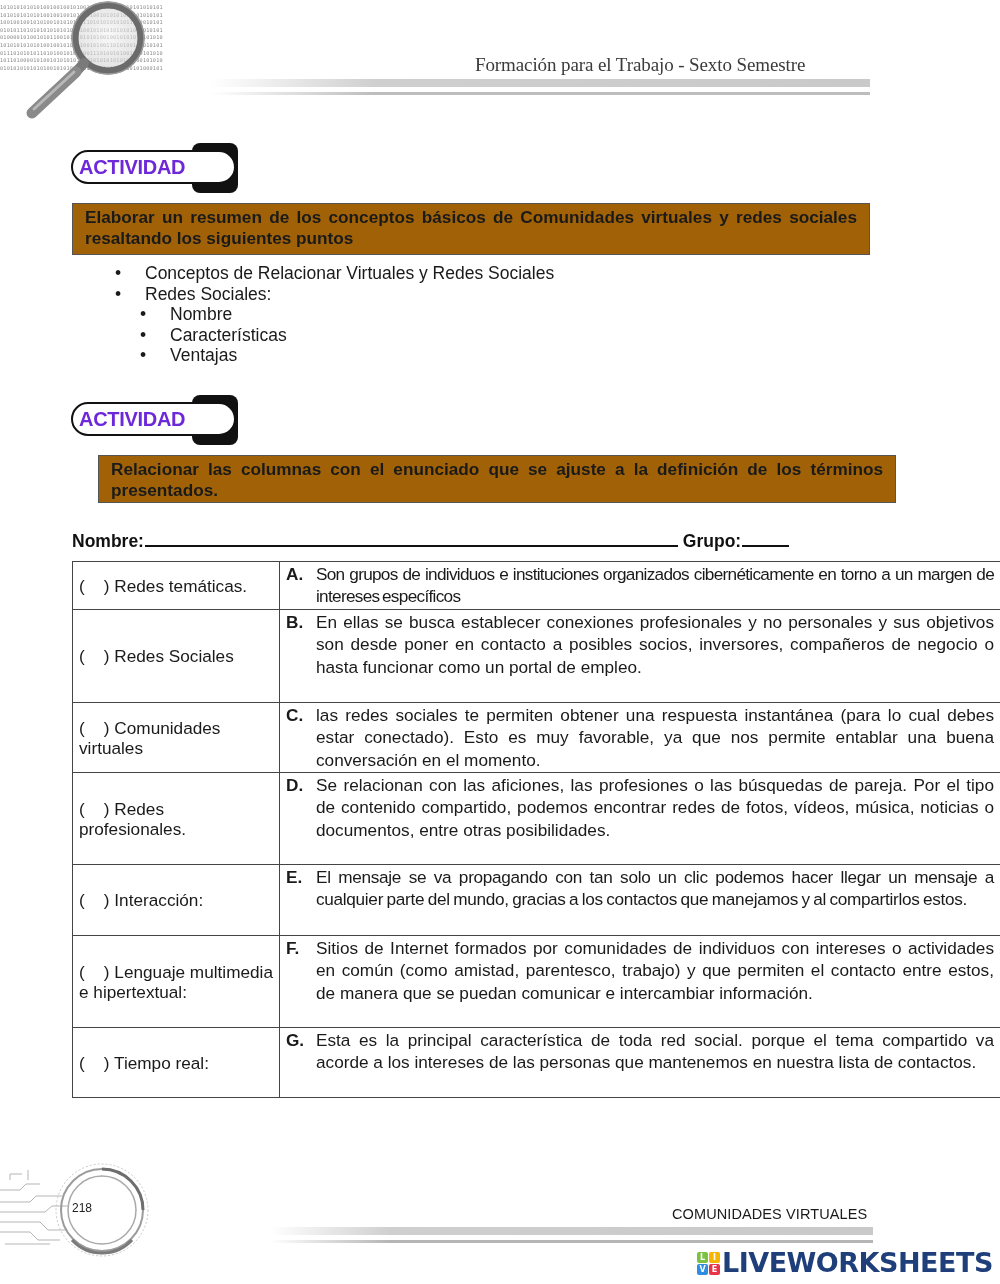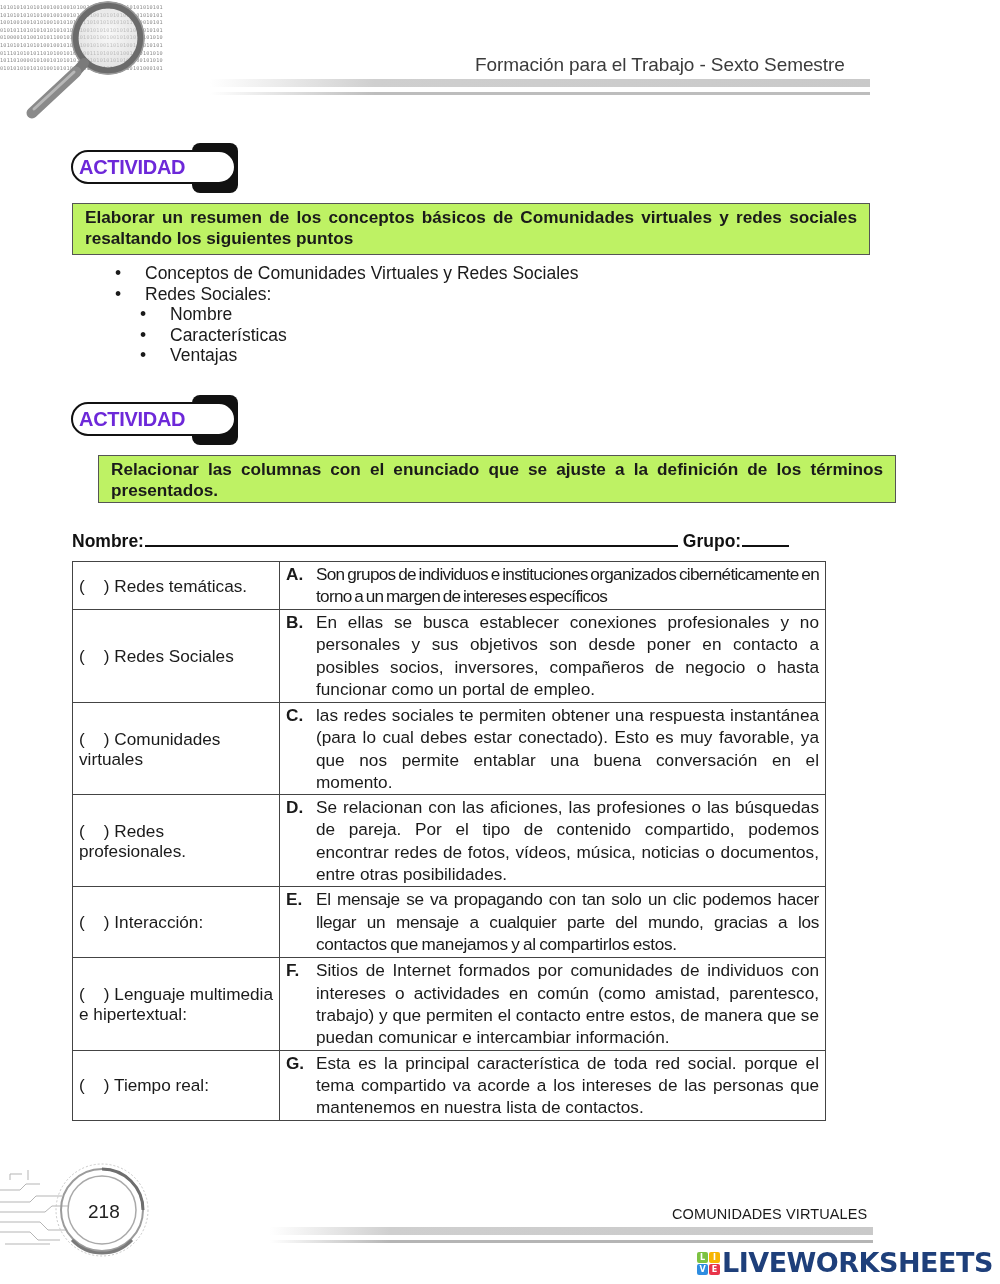--- a/index.html
+++ b/index.html
@@ -11,21 +11,21 @@
   .abs { position: absolute; }
 
   
   .binary {
     left: 0; top: 4px; width: 198px; height: 70px;
     font-family: "DejaVu Sans Mono", monospace; font-size: 5.2px; line-height: 7.6px;
     color: #8a8a8a; overflow: hidden; white-space: pre; letter-spacing: 0.2px;
   }
   .magnifier { left: 20px; top: 0px; width: 140px; height: 125px; }
   .header-title {
-    left: 475px; top: 54px; font-size: 19px; color: #3b3b3b; letter-spacing: -0.1px;
+    left: 475px; top: 54px; font-size: 19px; color: #3b3b3b; letter-spacing: -0.1px; font-family: Liberation Serif, serif;
   }
   .hbar1 { left: 210px; top: 79px; width: 660px; height: 8px;
     background: linear-gradient(to right, rgba(200,200,200,0), #cfcfcf 25%, #c9c9c9 100%); }
   .hbar2 { left: 210px; top: 92px; width: 660px; height: 3px;
     background: linear-gradient(to right, rgba(200,200,200,0), #bdbdbd 25%, #bdbdbd 100%); }
 
   
   .badge { width: 175px; height: 52px; }
   .badge .pill {
     position: absolute; left: 3px; top: 7px; width: 165px; height: 34px;
@@ -44,53 +44,53 @@
     border: 2px solid #fff; border-left: none; border-radius: 0 14px 14px 0; box-sizing: border-box;
   }
   .badge .num {
     position: absolute; left: 130px; top: 14px; width: 28px; text-align: center;
     color: #fff; font-weight: bold; font-size: 19px;
   }
 
   
   .instr {
     left: 72px; width: 798px; box-sizing: border-box;
-    background: #bef264; border: 1px solid #555;
+    background: #a16207; border: 1px solid #555;
     padding: 3px 12px 4px 12px;
     font-weight: bold; font-size: 17.2px; line-height: 21px; color: #1a1a1a;
     text-align: justify; text-align-last: left;
   }
 
   
   .blist { left: 115px; top: 263px; font-size: 17.5px; line-height: 20.6px; color: #1a1a1a; }
   .blist .item { position: relative; padding-left: 30px; }
   .blist .item.sub { padding-left: 55px; }
   .blist .bullet { position: absolute; left: 0; top: 0; }
   .blist .item.sub .bullet { left: 25px; }
 
   
   .namerow { left: 72px; top: 527px; font-weight: bold; font-size: 17.5px; color: #111; }
   .name-line { display: inline-block; width: 533px; border-bottom: 2px solid #111; height: 18px; vertical-align: baseline; margin-left: 1px; }
   .group-line { display: inline-block; width: 47px; border-bottom: 2px solid #111; height: 18px; vertical-align: baseline; margin-left: 1px; }
 
   
   table.match {
-    position: absolute; left: 72px; top: 561px; width: 754px;
+    position: absolute; left: 72px; top: 561px; width: 929px;
     border-collapse: collapse; font-size: 17.2px; color: #1a1a1a;
   }
   table.match td { border: 1px solid #444; vertical-align: middle; padding: 0; }
   td.term { width: 194px; padding: 0 6px !important; line-height: 20px; }
   td.def { padding: 1px 6px 1px 6px !important; line-height: 22.3px; vertical-align: top !important; }
   .def-wrap { position: relative; padding-left: 30px; text-align: justify; text-align-last: left; }
   .def-letter { position: absolute; left: 0; top: 0; font-weight: bold; }
   .def-tight { letter-spacing: -0.7px; word-spacing: -1.5px; }
 
   
   .circle-deco { left: 0; top: 1160px; width: 160px; height: 110px; }
-  .page-num { left: 88px; top: 1201px; font-size: 19px; color: #222; }
+  .page-num { left: 72px; top: 1201px; font-size: 12px; color: #222; }
   .footer-title { left: 672px; top: 1206px; font-size: 14.5px; color: #1a1a1a; letter-spacing: 0.1px; }
   .fbar1 { left: 270px; top: 1227px; width: 603px; height: 8px;
     background: linear-gradient(to right, rgba(200,200,200,0), #cfcfcf 20%, #c9c9c9 100%); }
   .fbar2 { left: 270px; top: 1240px; width: 603px; height: 3px;
     background: linear-gradient(to right, rgba(190,190,190,0), #b5b5b5 20%, #b5b5b5 100%); }
 
   .lw-logo { left: 697px; top: 1248px; display: flex; align-items: center; }
   .lw-grid { display: grid; grid-template-columns: 11px 11px; grid-template-rows: 11px 11px; gap: 1px; margin-right: 2px; }
   .lw-cell { font-family: "DejaVu Sans", sans-serif; font-weight: bold; font-size: 8px; color: #fff; text-align: center; line-height: 11px; border-radius: 2px; }
   .lw-text { font-family: "DejaVu Sans", sans-serif; font-weight: bold; font-size: 27px; color: #1e3f7a; letter-spacing: -0.5px; line-height: 30px; text-align: right; }
@@ -132,21 +132,21 @@
   <div class="label">ACTIVIDAD</div>
   <div class="numbox-inner"></div>
   <div class="num">1</div>
 </div>
 
 <div class="abs instr" style="top:203px; height:52px;">Elaborar un resumen de los conceptos básicos de Comunidades virtuales y redes sociales resaltando los siguientes puntos</div>
 
 <div class="abs blist">
   <div class="item">
     <span class="bullet">•</span>
-    <span>Conceptos de Comunidades Virtuales y Redes Sociales</span>
+    <span>Conceptos de Relacionar Virtuales y Redes Sociales</span>
   </div>
   <div class="item">
     <span class="bullet">•</span>
     <span>Redes Sociales:</span>
   </div>
   <div class="item sub">
     <span class="bullet">•</span>
     <span>Nombre</span>
   </div>
   <div class="item sub">

